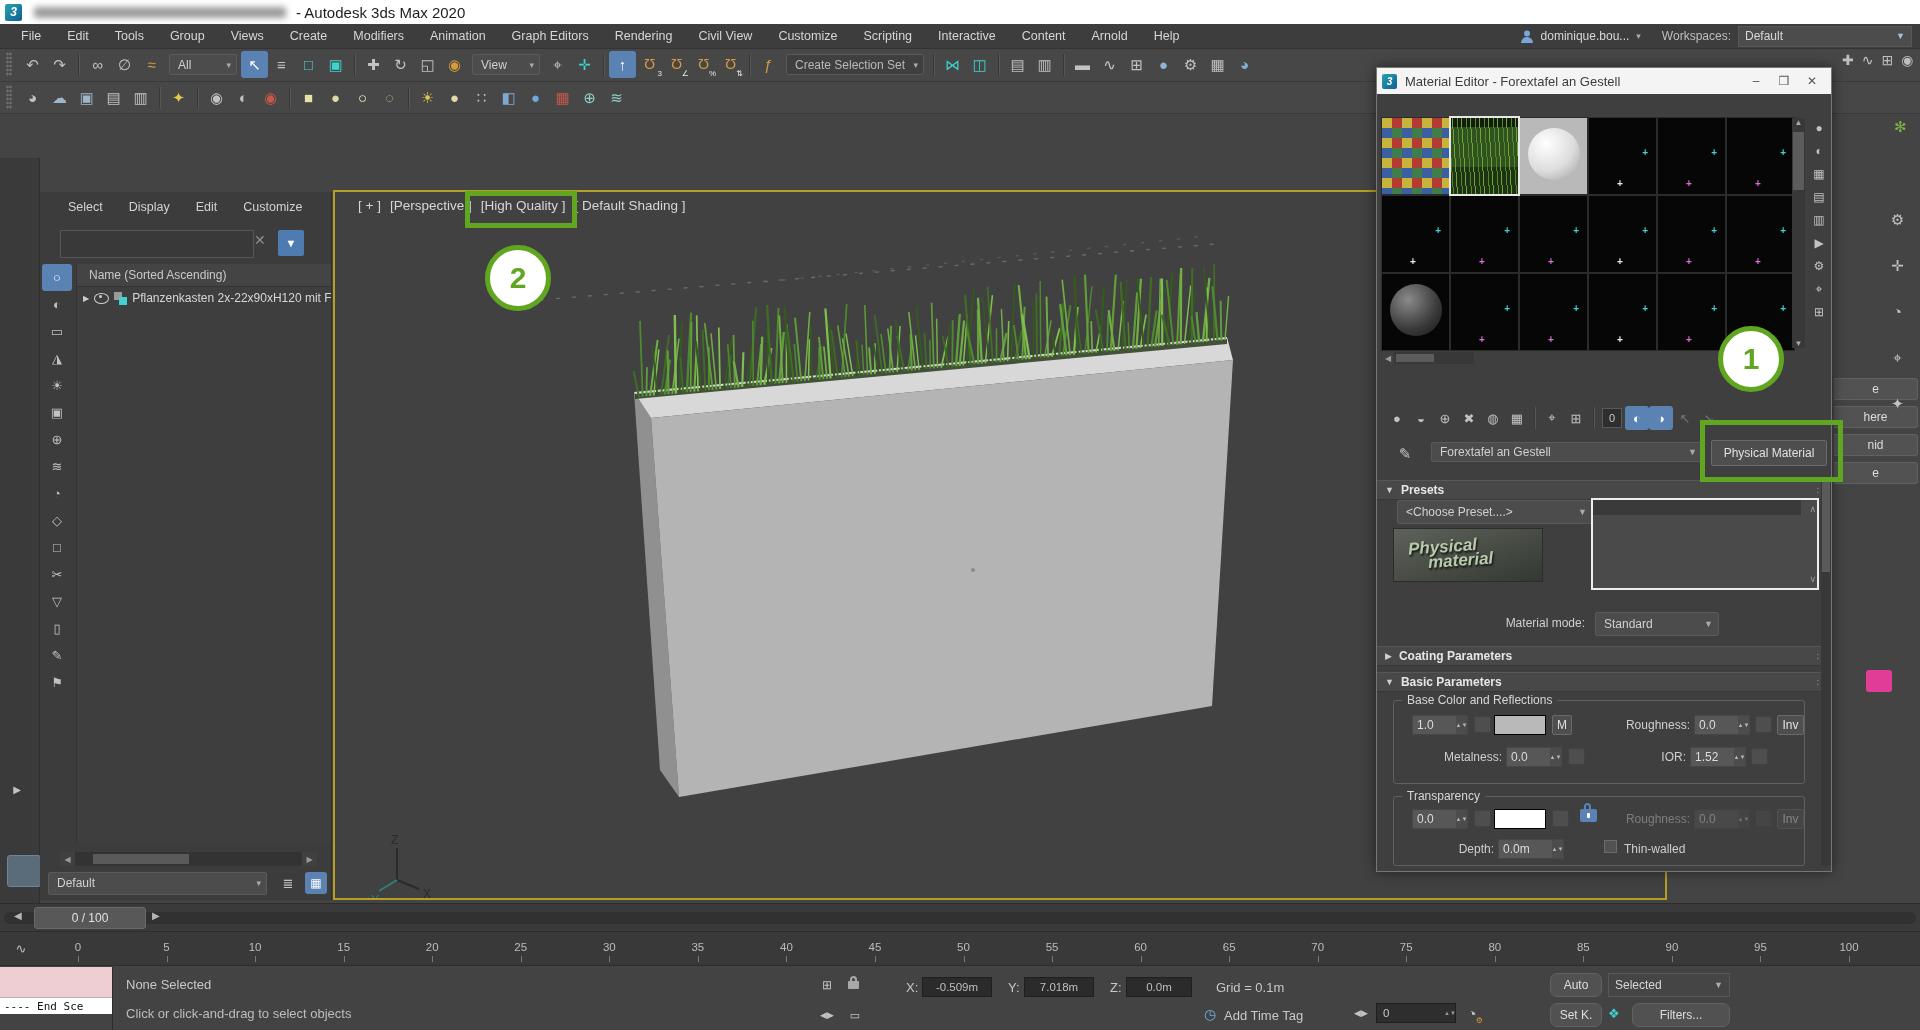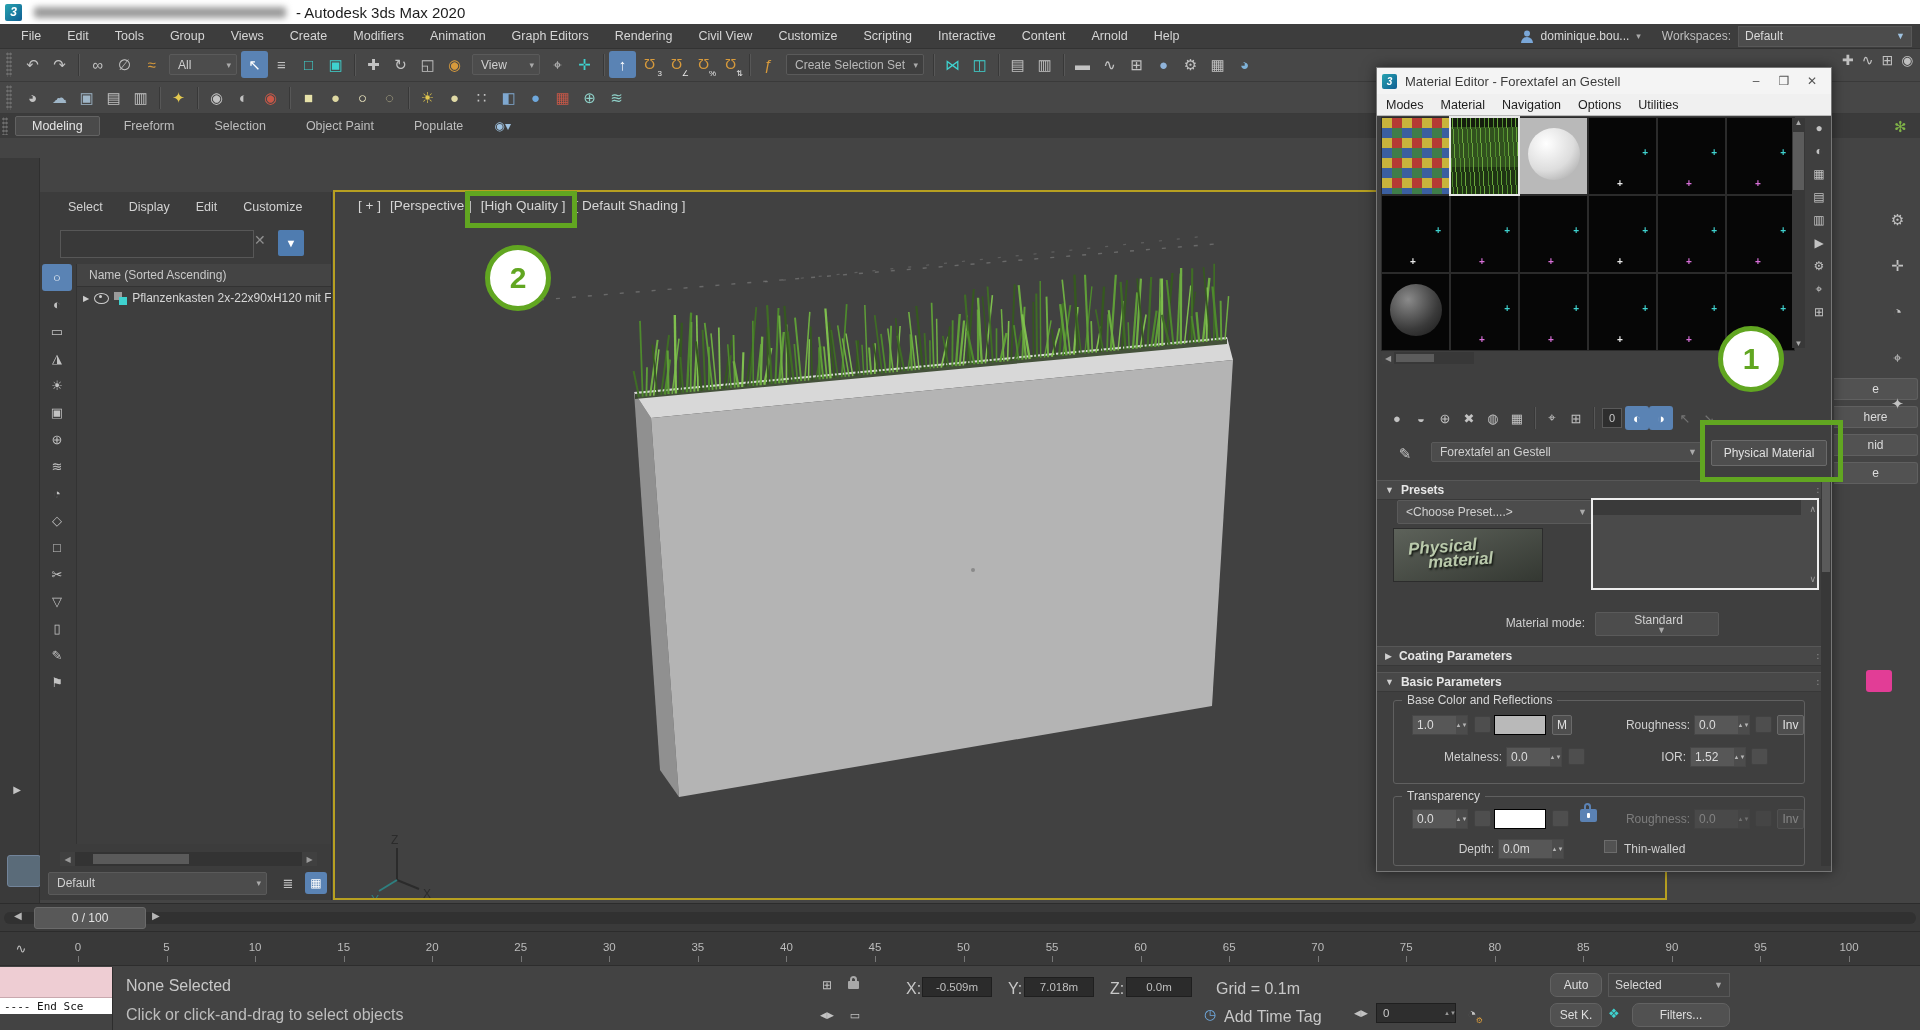--- a/index.html
+++ b/index.html
@@ -152,21 +152,21 @@
   .ts-ar{position:absolute;top:6px;color:#b5b5b5;font-size:10px;}
   #ruler{position:absolute;left:0;top:931px;width:100%;height:34px;background:#393939;border-top:1px solid #2c2c2c;box-sizing:border-box;}
   .tick-num{position:absolute;top:9px;width:40px;margin-left:-20px;text-align:center;color:#bcbcbc;font-size:11.5px;}
   .tick-mark{position:absolute;bottom:3px;width:1px;height:6px;background:#777;}
   
   #statusbar{position:absolute;left:0;top:965px;width:100%;height:65px;background:#434343;border-top:1px solid #2d2d2d;box-sizing:border-box;}
   .listener{position:absolute;left:0;top:1px;width:112px;height:63px;border-right:1px solid #2d2d2d;}
   .listener .pink{height:30px;background:#eecdd3;border-bottom:1px solid #c9a8ae;}
   .listener .white{height:16px;background:#fff;color:#111;font-family:"DejaVu Sans Mono",monospace;font-size:11px;
                    display:flex;align-items:center;padding-left:4px;white-space:nowrap;overflow:hidden;}
-  .stxt{position:absolute;color:#c8c8c8;font-size:16px;white-space:nowrap;}
+  .stxt{position:absolute;color:#c8c8c8;font-size:13px;white-space:nowrap;}
   .valbox{position:absolute;height:20px;background:#2b2b2b;border:1px solid #1f1f1f;color:#bfbfbf;display:flex;align-items:center;
           justify-content:center;font-size:11.5px;box-sizing:border-box;}
   .sbtn{position:absolute;background:#515151;border:1px solid #626262;border-radius:7px;color:#dedede;display:flex;
         align-items:center;justify-content:center;font-size:12px;box-sizing:border-box;}
   .sdd{position:absolute;height:24px;background:#454545;border:1px solid #585858;display:flex;align-items:center;
        padding:0 6px;color:#d8d8d8;box-sizing:border-box;}
   .sdd .car{margin-left:auto;font-size:9px;color:#aaa;}
   .lockg{position:relative;width:11px;height:8px;background:#a8a8a8;border-radius:1px;display:inline-block;}
   .lockg:before{content:"";position:absolute;left:2px;top:-5px;width:7px;height:6px;border:2px solid #a8a8a8;border-bottom:none;
                 border-radius:4px 4px 0 0;box-sizing:border-box;}
@@ -414,33 +414,20 @@
         <span class="g" style="color: rgb(200, 88, 72);">▦</span>
       </span>
       <span class="icn">
         <span class="g" style="color: rgb(143, 208, 200);">⊕</span>
       </span>
       <span class="icn">
         <span class="g" style="color: rgb(143, 208, 200);">≋</span>
       </span>
     </div>
 
-  <div class="ribbonrow" style="top:114px;height:24px;">
-    <div class="grip"></div>
-    <div id="ribbon-tabs" style="display:flex;align-items:center;gap:8px;">
-        <span class="rtab active">Modeling</span>
-        <span class="rtab">Freeform</span>
-        <span class="rtab">Selection</span>
-        <span class="rtab">Object Paint</span>
-        <span class="rtab">Populate</span>
-      </div>
-    <span class="icn" style="margin-left:10px;">
-        <span class="g" style="font-size:12px;color:#9fc2e0;">◉▾</span>
-      </span>
-  </div>
 
   <div class="leftstrip">
     <span class="icn" style="position:absolute;left:6px;top:620px;width:22px;height:22px;">
         <span class="g" style="font-size:10px;">▶</span>
       </span>
     <div style="position:absolute;left:7px;top:697px;width:32px;height:30px;background:#5a6b79;border:1px solid #72849a;border-radius:3px;"></div>
   </div>
 
   <div id="explorer">
     <div id="exp-menu">
@@ -730,27 +717,20 @@
   <div id="matedit">
     <div class="me-title">
       <span class="logo3" style="width:15px;height:15px;font-size:10px;">3</span>
       <span class="t">Material Editor - Forextafel an Gestell</span>
     </div>
     <div id="me-controls">
         <span class="me-wc" style="right: 60px;">–</span>
         <span class="me-wc" style="right: 32px;">❒</span>
         <span class="me-wc" style="right: 4px;">✕</span>
       </div>
-    <div class="me-menu" id="me-menu">
-        <span>Modes</span>
-        <span>Material</span>
-        <span>Navigation</span>
-        <span>Options</span>
-        <span>Utilities</span>
-      </div>
 
     <div id="slots">
         <div class="slot checker"></div>
         <div class="slot grass sel"></div>
         <div class="slot sphlight">
           <i class="ball"></i>
         </div>
         <div class="slot">
           <span class="cross" style="right: 8px; top: 30px; color: rgb(63, 210, 207);">+</span>
           <span class="cross" style="left: 28px; bottom: 5px; color: rgb(232, 232, 232);">+</span>
@@ -915,21 +895,21 @@
     <div class="preimg">
       <span class="l1">Physical</span>
       <span class="l2">material</span>
     </div>
     <div class="listbox">
       <div class="selrow"></div>
       <span class="ar" style="top:4px;">∧</span>
       <span class="ar" style="bottom:4px;">∨</span>
     </div>
     <span class="plabel" style="left:90px;top:548px;width:118px;">Material mode:</span>
-    <div class="dd" style="position:absolute;left:214px;top:544px;width:124px;height:24px;flex-direction:column;">
+    <div class="dd" style="position:absolute;left:214px;top:544px;width:124px;height:24px;">
       <span class="val">Standard</span>
       <span class="car">▼</span>
     </div>
 
     <div class="roll" style="top:578px;">
       <span class="tri">▶</span>
       <span>Coating Parameters</span>
       <span class="dots">∷</span>
     </div>
     <div class="roll" style="top:604px;">

